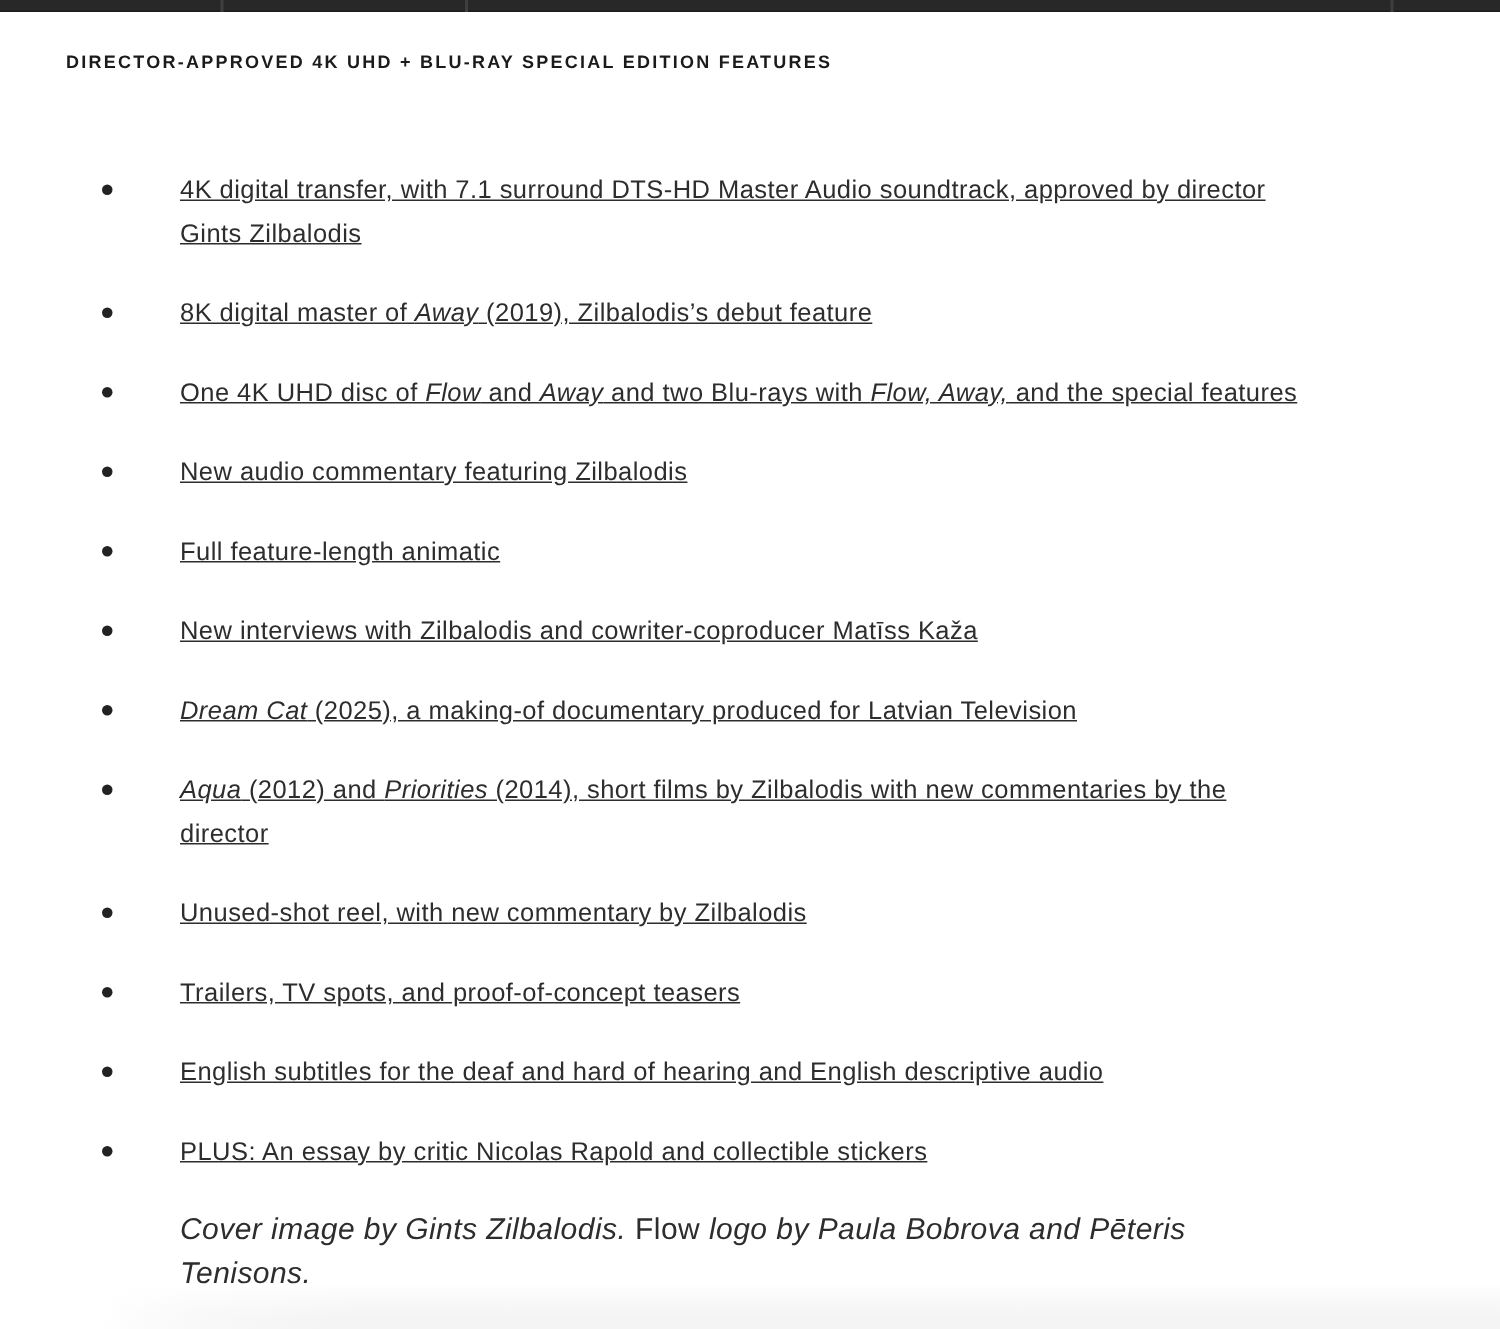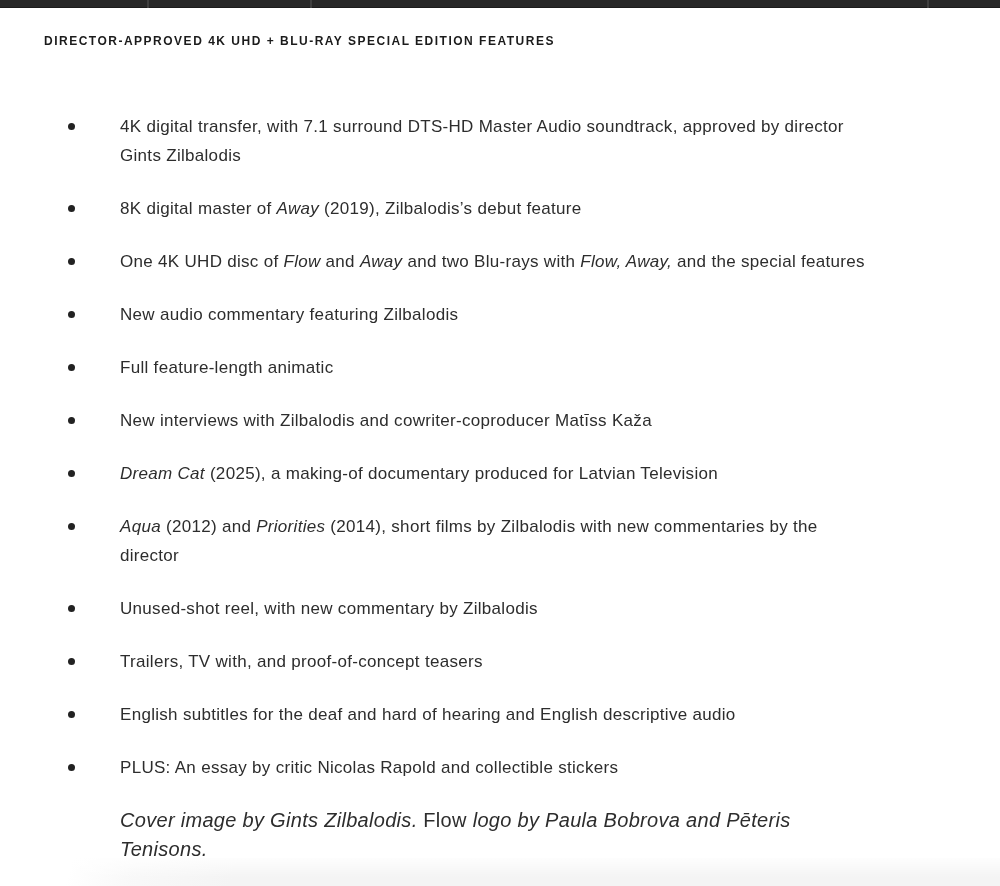--- a/index.html
+++ b/index.html
@@ -43,21 +43,21 @@
   ul.features li {
     position: relative;
     margin: 0 0 24px 0;
     padding-left: 120px;
     max-width: 880px;
     font-size: 17px;
     line-height: 29px;
     letter-spacing: 0.3px;
     color: #2d2d2d;
   }
-  ul.features li .li-text { display: inline-block; max-width: 758px; }
+  ul.features li .li-text { display: inline-block; max-width: 758px; text-decoration: underline; }
   ul.features li .bullet {
     position: absolute;
     left: 68px; top: 11px;
     width: 7px; height: 7px;
     border-radius: 50%;
     background: #222222;
   }
   em { font-style: italic; }
 
   p.credits {
@@ -93,21 +93,21 @@
   <ul class="features" id="features-list">
       <li><span class="bullet"></span><span class="li-text"><span>4K digital transfer, with 7.1 surround DTS-HD Master Audio soundtrack, approved by director Gints Zilbalodis</span></span></li>
       <li><span class="bullet"></span><span class="li-text"><span>8K digital master of </span><em>Away</em><span> (2019), Zilbalodis’s debut feature</span></span></li>
       <li><span class="bullet"></span><span class="li-text"><span>One 4K UHD disc of </span><em>Flow</em><span> and </span><em>Away</em><span> and two Blu-rays with </span><em>Flow, Away,</em><span> and the special features</span></span></li>
       <li><span class="bullet"></span><span class="li-text"><span>New audio commentary featuring Zilbalodis</span></span></li>
       <li><span class="bullet"></span><span class="li-text"><span>Full feature-length animatic</span></span></li>
       <li><span class="bullet"></span><span class="li-text"><span>New interviews with Zilbalodis and cowriter-coproducer Matīss Kaža</span></span></li>
       <li><span class="bullet"></span><span class="li-text"><em>Dream Cat</em><span> (2025), a making-of documentary produced for Latvian Television</span></span></li>
       <li><span class="bullet"></span><span class="li-text"><em>Aqua</em><span> (2012) and </span><em>Priorities</em><span> (2014), short films by Zilbalodis with new commentaries by the director</span></span></li>
       <li><span class="bullet"></span><span class="li-text"><span>Unused-shot reel, with new commentary by Zilbalodis</span></span></li>
-      <li><span class="bullet"></span><span class="li-text"><span>Trailers, TV with, and proof-of-concept teasers</span></span></li>
+      <li><span class="bullet"></span><span class="li-text"><span>Trailers, TV spots, and proof-of-concept teasers</span></span></li>
       <li><span class="bullet"></span><span class="li-text"><span>English subtitles for the deaf and hard of hearing and English descriptive audio</span></span></li>
       <li><span class="bullet"></span><span class="li-text"><span>PLUS: An essay by critic Nicolas Rapold and collectible stickers</span></span></li>
     </ul>
 
   <p class="credits" id="credits-line"><em>Cover image by Gints Zilbalodis.</em><span> Flow </span><em>logo by Paula Bobrova and Pēteris Tenisons.</em></p>
 </main>
 
 <div class="bottom-strip"></div>
 
 </body></html>

